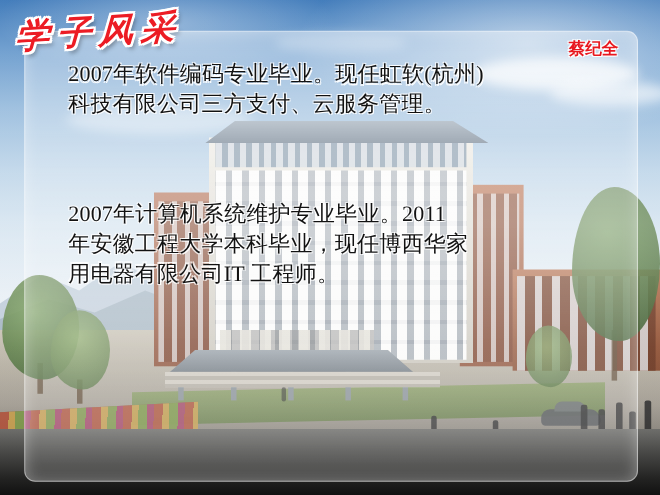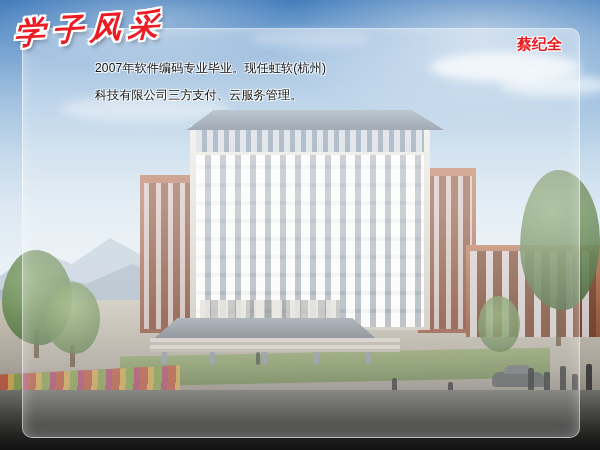--- a/index.html
+++ b/index.html
@@ -164,27 +164,26 @@
   .entry{margin-bottom:14px;}
   .entry-name{
     font-family:"DejaVu Sans",sans-serif;
     font-size:15px;font-weight:bold;color:#e8181f;
     line-height:20px;margin-bottom:1px;
     text-shadow:1px 1px 0 rgba(255,255,255,.95),-1px -1px 0 rgba(255,255,255,.85),
                 1px -1px 0 rgba(255,255,255,.85),-1px 1px 0 rgba(255,255,255,.85);
     text-align:right;
   }
   .entry-body{
-    font-family:Liberation Sans, sans-serif;
-    font-size:12px;color:#121212;line-height:27px;
+    font-family:Liberation Serif, serif;
+    font-size:20px;color:#121212;line-height:27px;
     letter-spacing:.2px;
     text-shadow:1px 1px 0 rgba(255,255,255,.92),-1px -1px 0 rgba(255,255,255,.75),
                 1px -1px 0 rgba(255,255,255,.75),-1px 1px 0 rgba(255,255,255,.75);
     white-space:pre-line;
-    margin-left:33px;
   }
   .gap-1{height:19px;}
   .gap-2{height:26px;}
 </style>
 </head>
 <body>
 
 <div id="slide">
 
   <div class="bg">
@@ -262,16 +261,19 @@
     </div>
 
     <div class="gap-1"></div>
 
     <div class="entry">
     </div>
 
     <div class="gap-2"></div>
 
     <div class="entry">
+      <div class="entry-body">2007年计算机系统维护专业毕业。2011
+年安徽工程大学本科毕业，现任博西华家
+用电器有限公司IT 工程师。</div>
     </div>
 
   </div>
 </div>
 
 </body></html>

